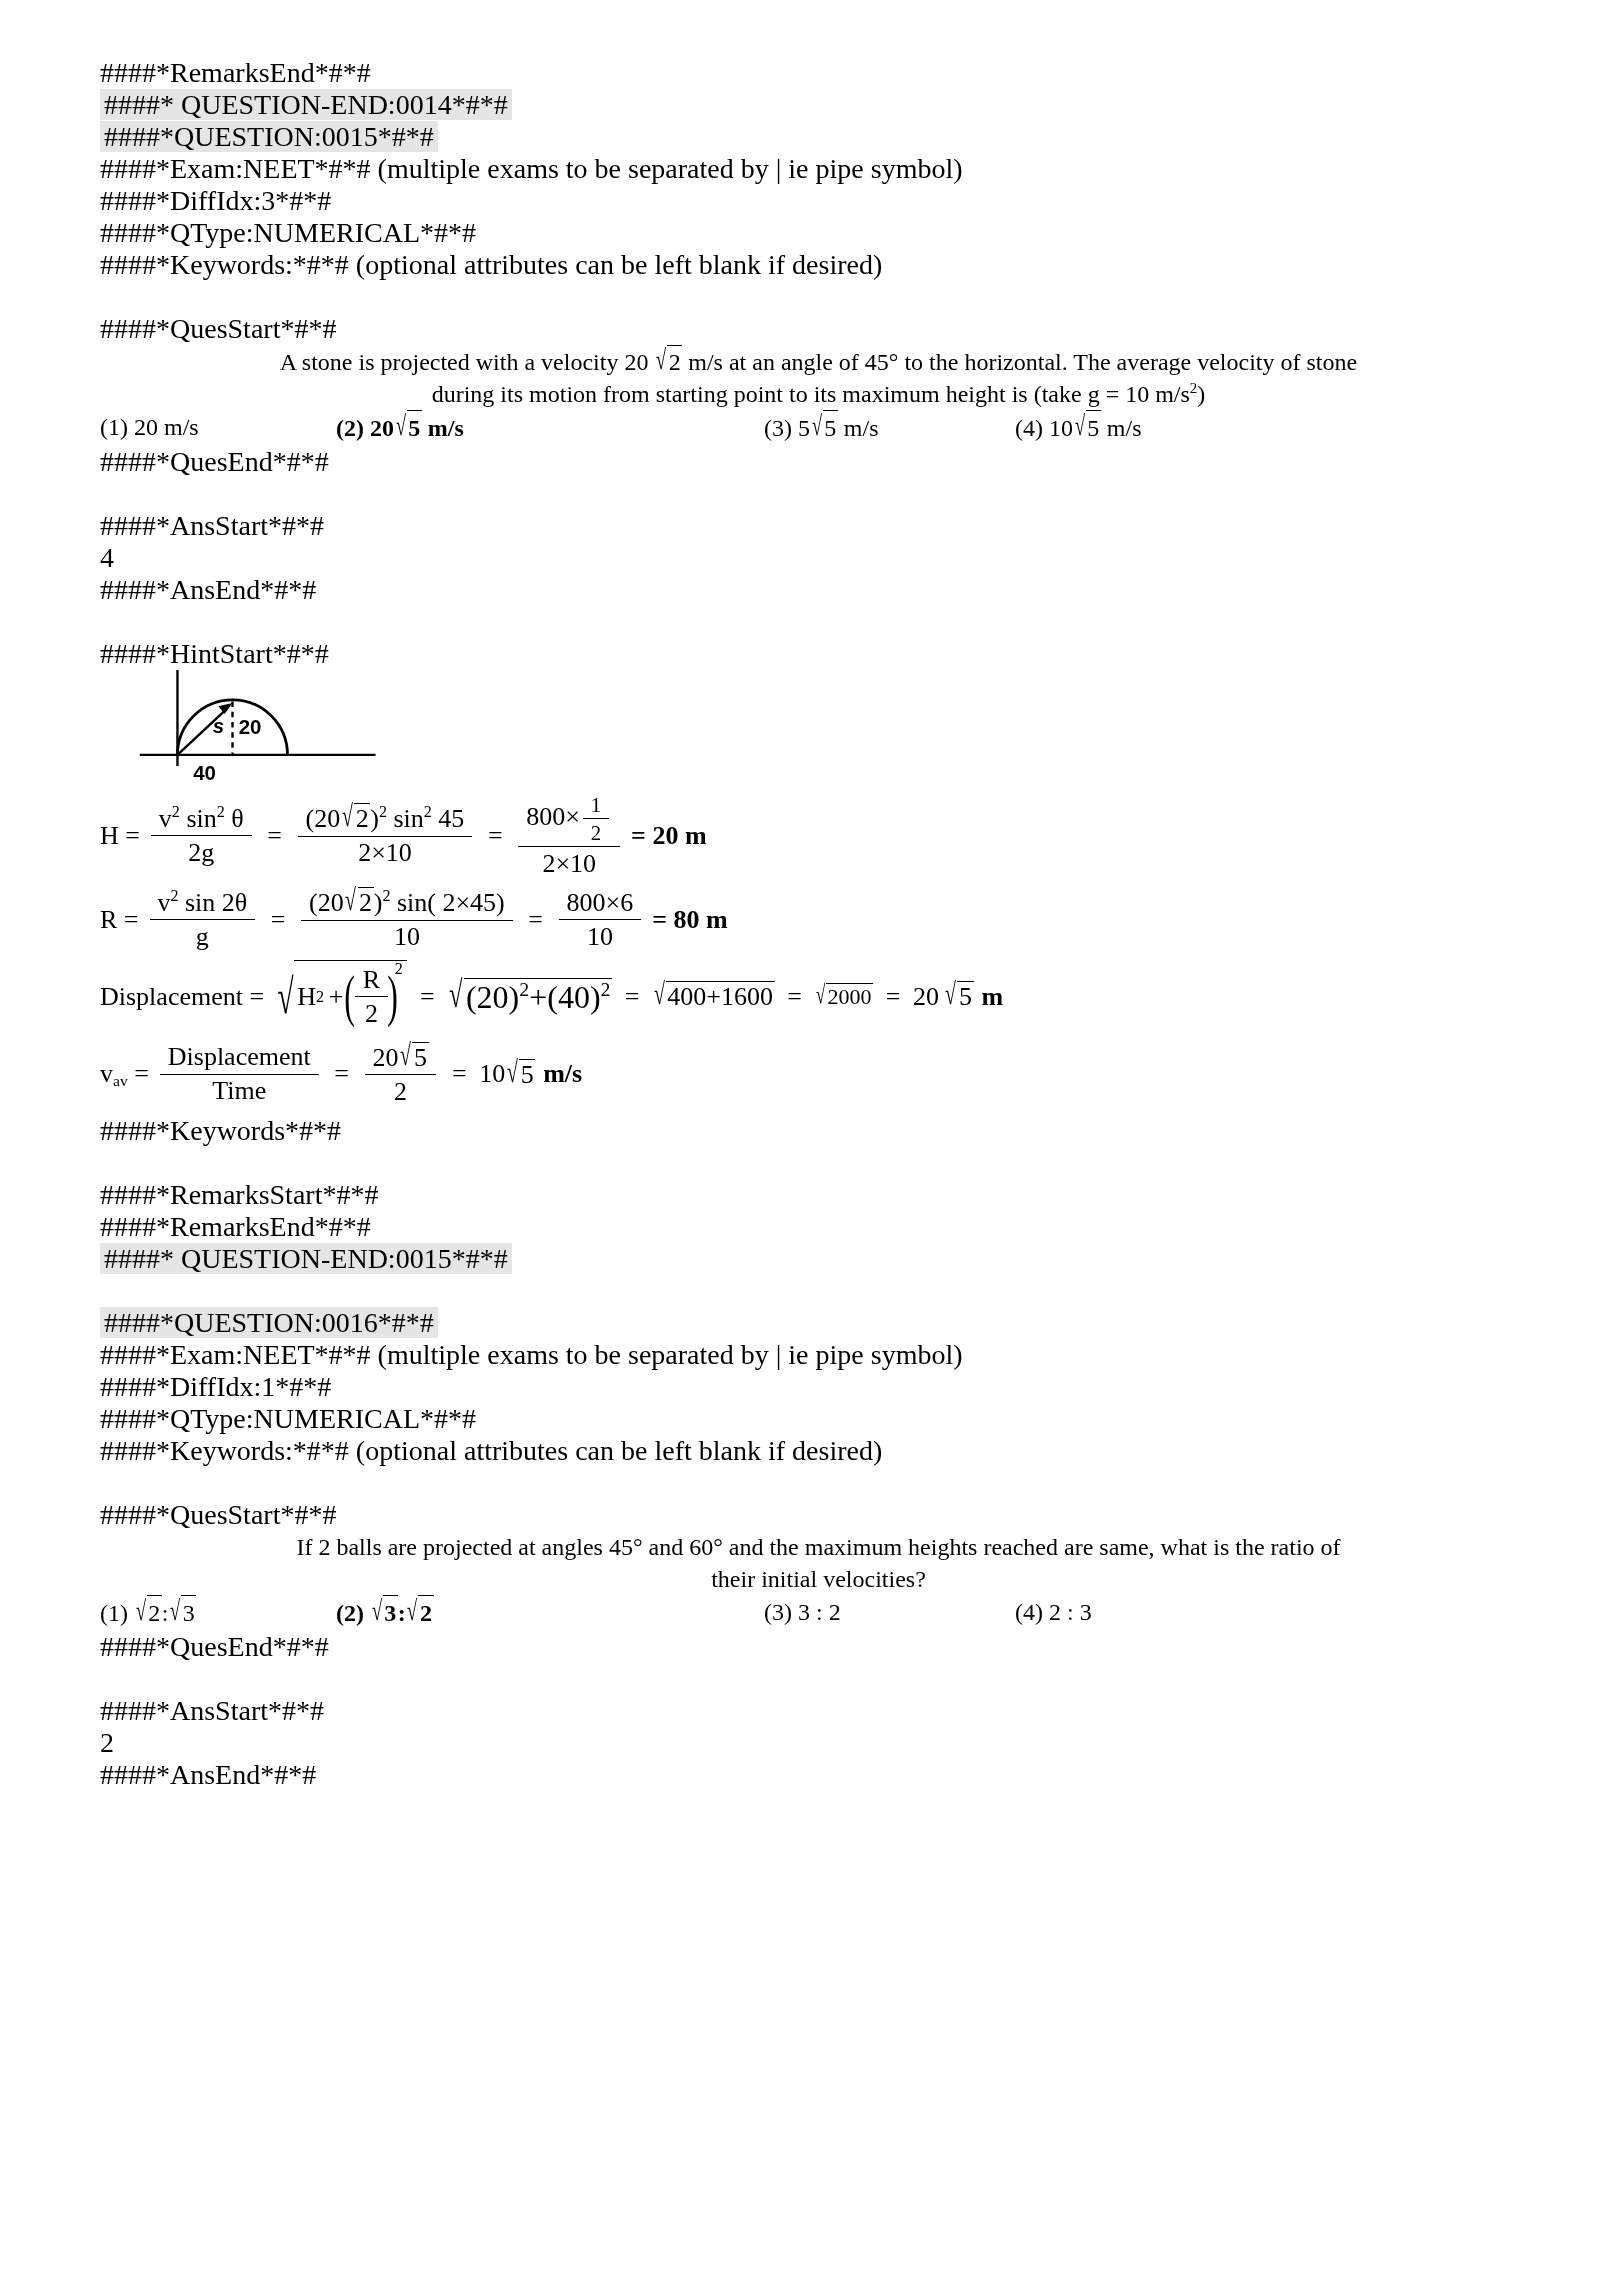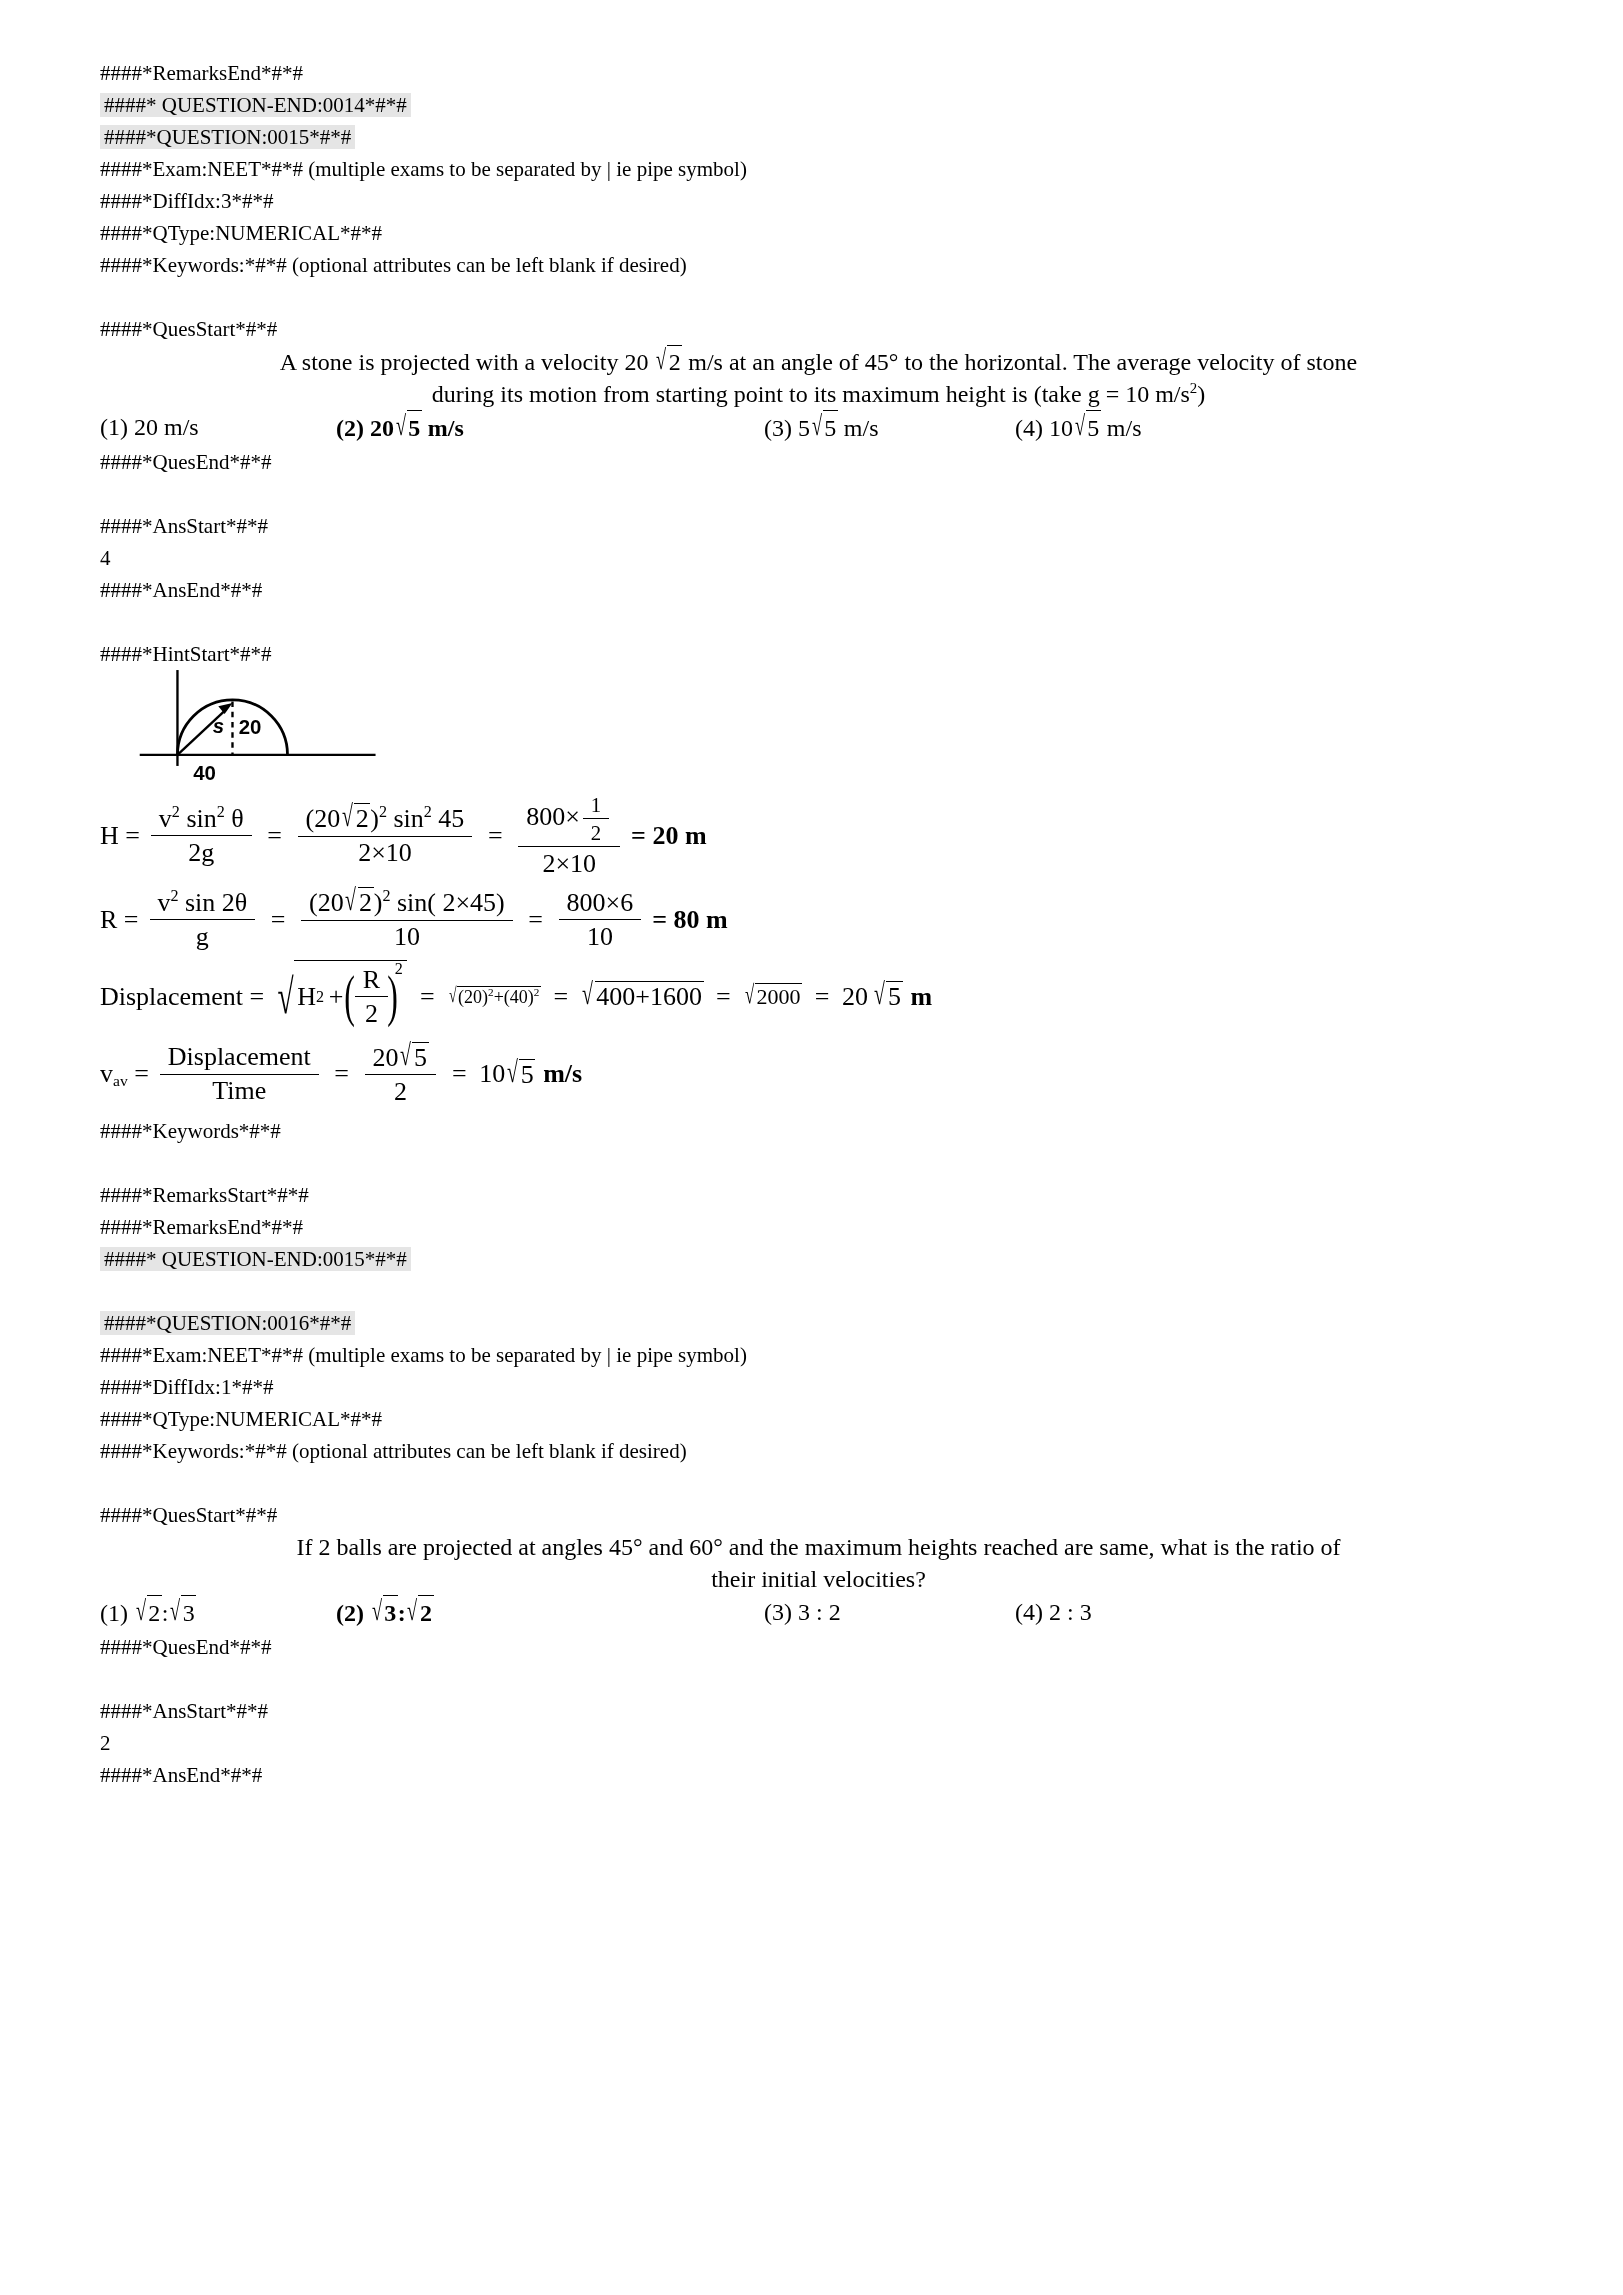--- a/index.html
+++ b/index.html
@@ -15,21 +15,21 @@
     -webkit-font-smoothing: antialiased;
   }
   .page {
     position: relative;
     width: 1623px;
     height: 2295px;
     box-sizing: border-box;
     padding: 57px 86px 0 100px;
   }
   .line {
-    font-size: 21px;
+    font-size: 28px;
     line-height: 32px;
     white-space: pre-wrap;
   }
   .hl-inline {
     background: #e5e5e5;
     padding: 0 4px;
   }
   .spacer {
     height: 32px;
   }
@@ -279,21 +279,21 @@
         <span class="paren-big">(</span>
         <span class="frac">
           <span class="num">R</span>
           <span class="den">2</span>
         </span>
         <span class="paren-big">)</span>
         <sup class="sq" style="align-self:flex-start;margin-top:4.7px">2</sup>
       </span>
     </span>
     <span class="eq">=</span>
-    <span class="rad" style="font-size:18px">
+    <span class="rad" style="font-size:32px">
       <span class="sym">√</span><span class="body"><span>(20)</span><sup class="sq">2</sup><span>+</span><span>(40)</span><sup class="sq">2</sup></span>
     </span>
     <span class="eq">=</span>
     <span class="rad" style="font-size:26px"><span class="sym">√</span><span class="body">400+1600</span></span>
     <span class="eq">=</span>
     <span class="rad" style="font-size:22px"><span class="sym">√</span><span class="body">2000</span></span>
     <span class="eq">=</span>
     <span>20</span>
       <span class="rad" style="font-size:26px;margin-left:4.7px"><span class="sym">√</span><span class="body">5</span></span>
     <span class="unit">m</span>

